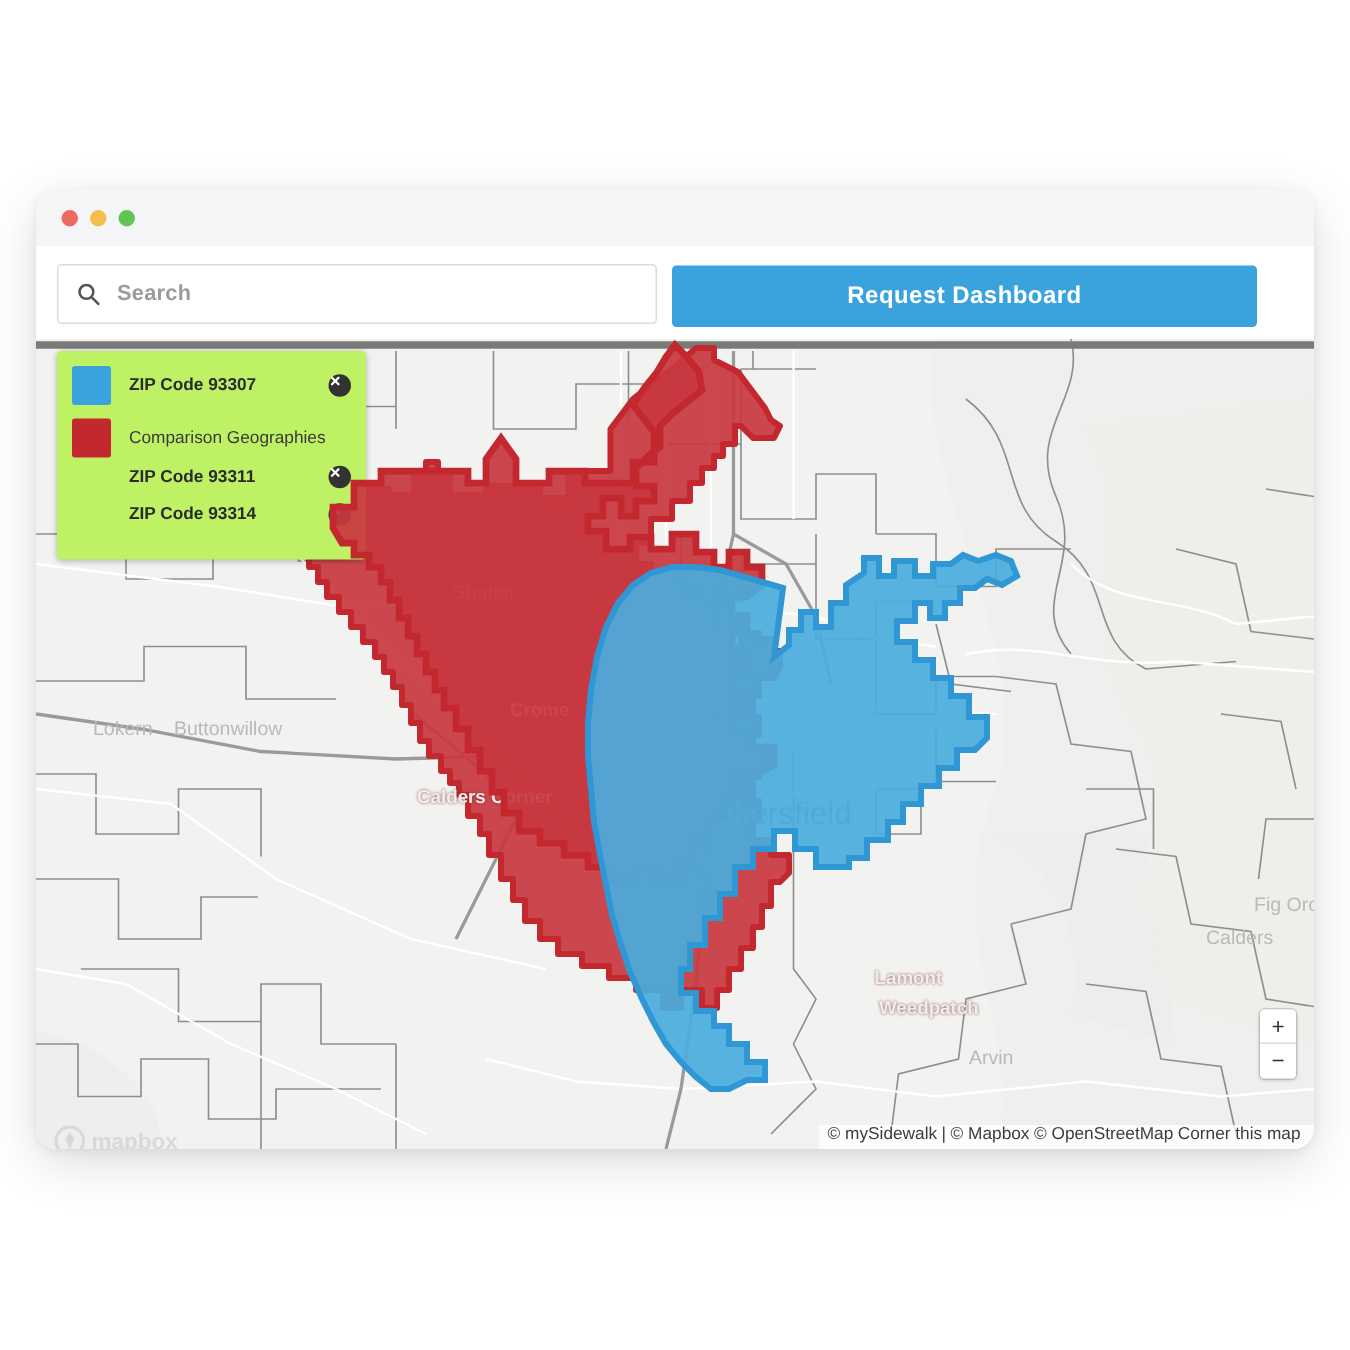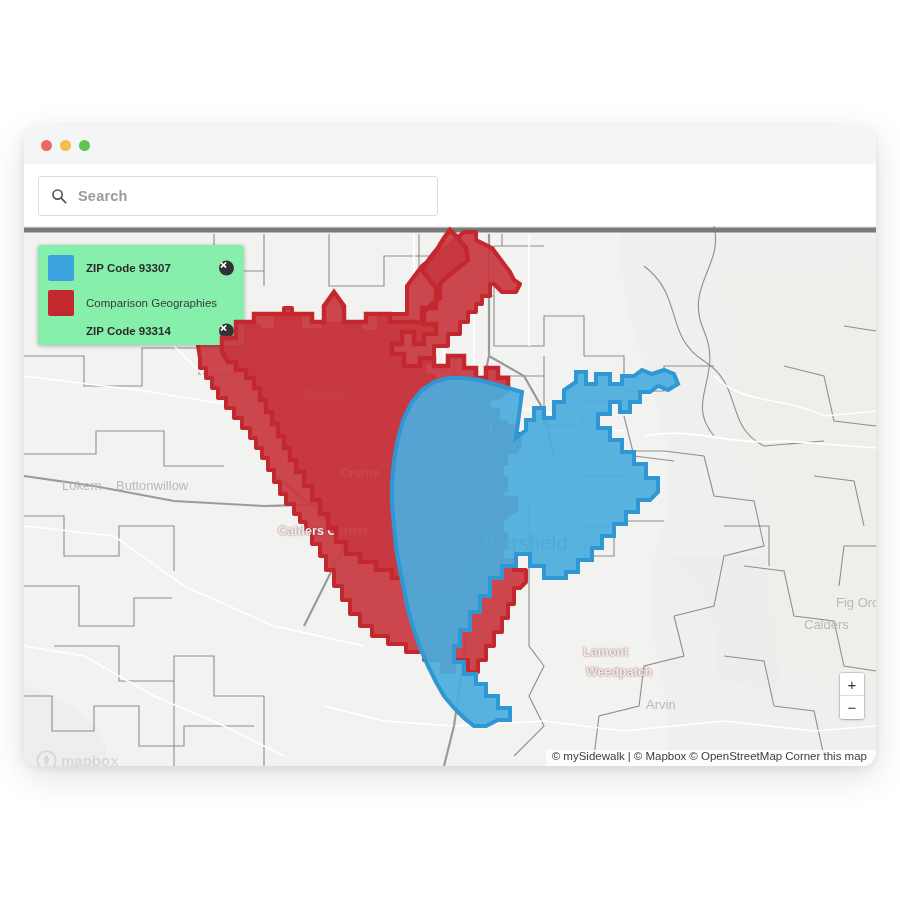--- a/index.html
+++ b/index.html
@@ -58,24 +58,24 @@
   }
   .maplabel.big{font-size:21px;color:#8c8c8c;}
   .maplabel.onpoly{
     color:#f0eded;font-weight:bold;font-size:12.5px;
     text-shadow:0 0 2px rgba(120,30,30,.75);
   }
   .maplabel.place-lt{color:#b9b9b9;}
 
   
   .legend{
-    position:absolute;left:14px;top:19px;width:186px;
-    background:#86efac;border-radius:3px;
+    position:absolute;left:14px;top:8px;width:186px;
+    background:#bef264;border-radius:3px;
     box-shadow:0 1px 4px rgba(0,0,0,.28);
-    padding:10px 10px 4px 10px;
+    padding:10px 10px 20px 10px;
   }
   .legend-row{position:relative;display:flex;align-items:center;min-height:26px;}
   .swatch{width:26px;height:26px;border-radius:2px;flex:0 0 auto;}
   .legend-title{margin-left:12px;font-size:11.5px;font-weight:bold;color:#2b2b2b;}
   .legend-title.plain{font-weight:normal;color:#3a3a3a;font-size:11.5px;}
   .legend-sub{margin-left:38px;font-size:11.5px;font-weight:bold;color:#2b2b2b;}
   .xbtn{
     position:absolute;right:0;top:50%;transform:translateY(-50%);
     width:15px;height:15px;border-radius:50%;background:#333;
     display:flex;align-items:center;justify-content:center;cursor:pointer;
@@ -129,20 +129,21 @@
     <div class="toolbar">
       <div class="searchbox">
         <span class="search-icon">
           <svg viewBox="0 0 16 16" width="16" height="16" fill="none" stroke="#555" stroke-width="1.7">
             <circle cx="6.6" cy="6.6" r="4.6"></circle>
             <line x1="10.2" y1="10.2" x2="14.6" y2="14.6" stroke-linecap="round"></line>
           </svg>
         </span>
         <span class="search-placeholder">Search</span>
       </div>
+      <button class="request-btn">Request Dashboard</button>
     </div>
 
     <div class="map">
 
       <svg width="852" height="540" viewBox="0 0 852 540">
         <defs>
           <clipPath id="mapclip">
               <rect x="0" y="0" width="852" height="540"></rect>
             </clipPath>
         </defs>
@@ -549,20 +550,29 @@
               <line x1="7.4" y1="2.6" x2="2.6" y2="7.4" stroke="#fff" stroke-width="1.7" stroke-linecap="round"></line>
             </svg>
           </div>
         </div>
 
         <div class="legend-group">
           <div class="legend-row">
             <div class="swatch" style="background:#c4282f"></div>
             <div class="legend-title plain">Comparison Geographies</div>
           </div>
+          <div class="legend-subrow" style="margin-top:2px">
+            <div class="legend-sub">ZIP Code 93311</div>
+            <div class="xbtn">
+              <svg viewBox="0 0 10 10">
+                <line x1="2.6" y1="2.6" x2="7.4" y2="7.4" stroke="#fff" stroke-width="1.7" stroke-linecap="round"></line>
+                <line x1="7.4" y1="2.6" x2="2.6" y2="7.4" stroke="#fff" stroke-width="1.7" stroke-linecap="round"></line>
+              </svg>
+            </div>
+          </div>
           <div class="legend-subrow" style="margin-top:4px">
             <div class="legend-sub">ZIP Code 93314</div>
             <div class="xbtn">
               <svg viewBox="0 0 10 10">
                 <line x1="2.6" y1="2.6" x2="7.4" y2="7.4" stroke="#fff" stroke-width="1.7" stroke-linecap="round"></line>
                 <line x1="7.4" y1="2.6" x2="2.6" y2="7.4" stroke="#fff" stroke-width="1.7" stroke-linecap="round"></line>
               </svg>
             </div>
           </div>
         </div>

